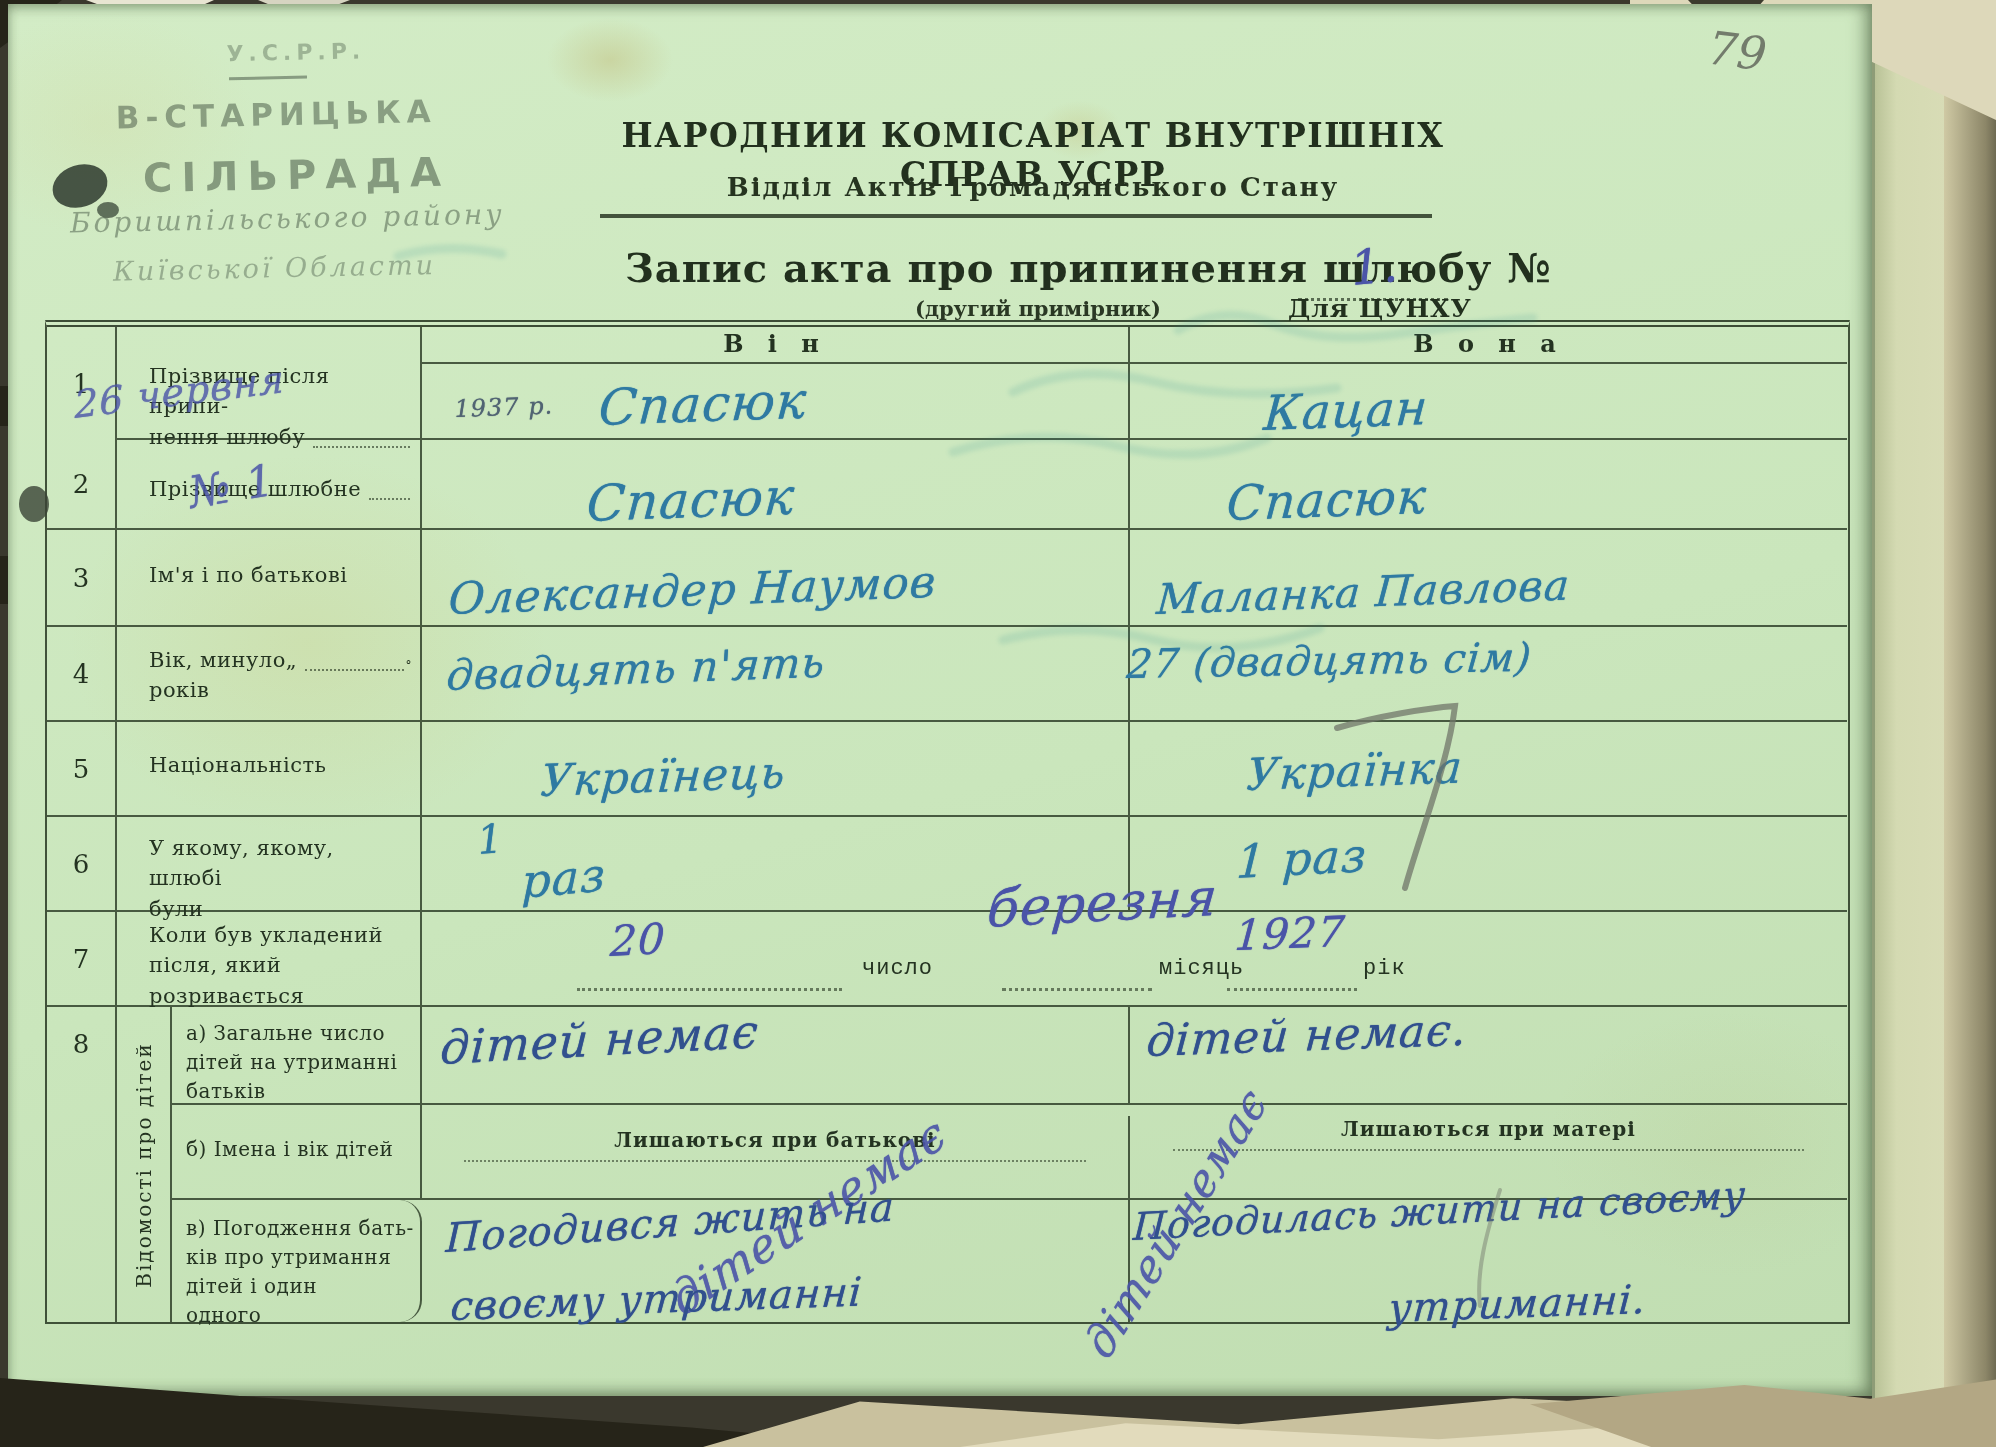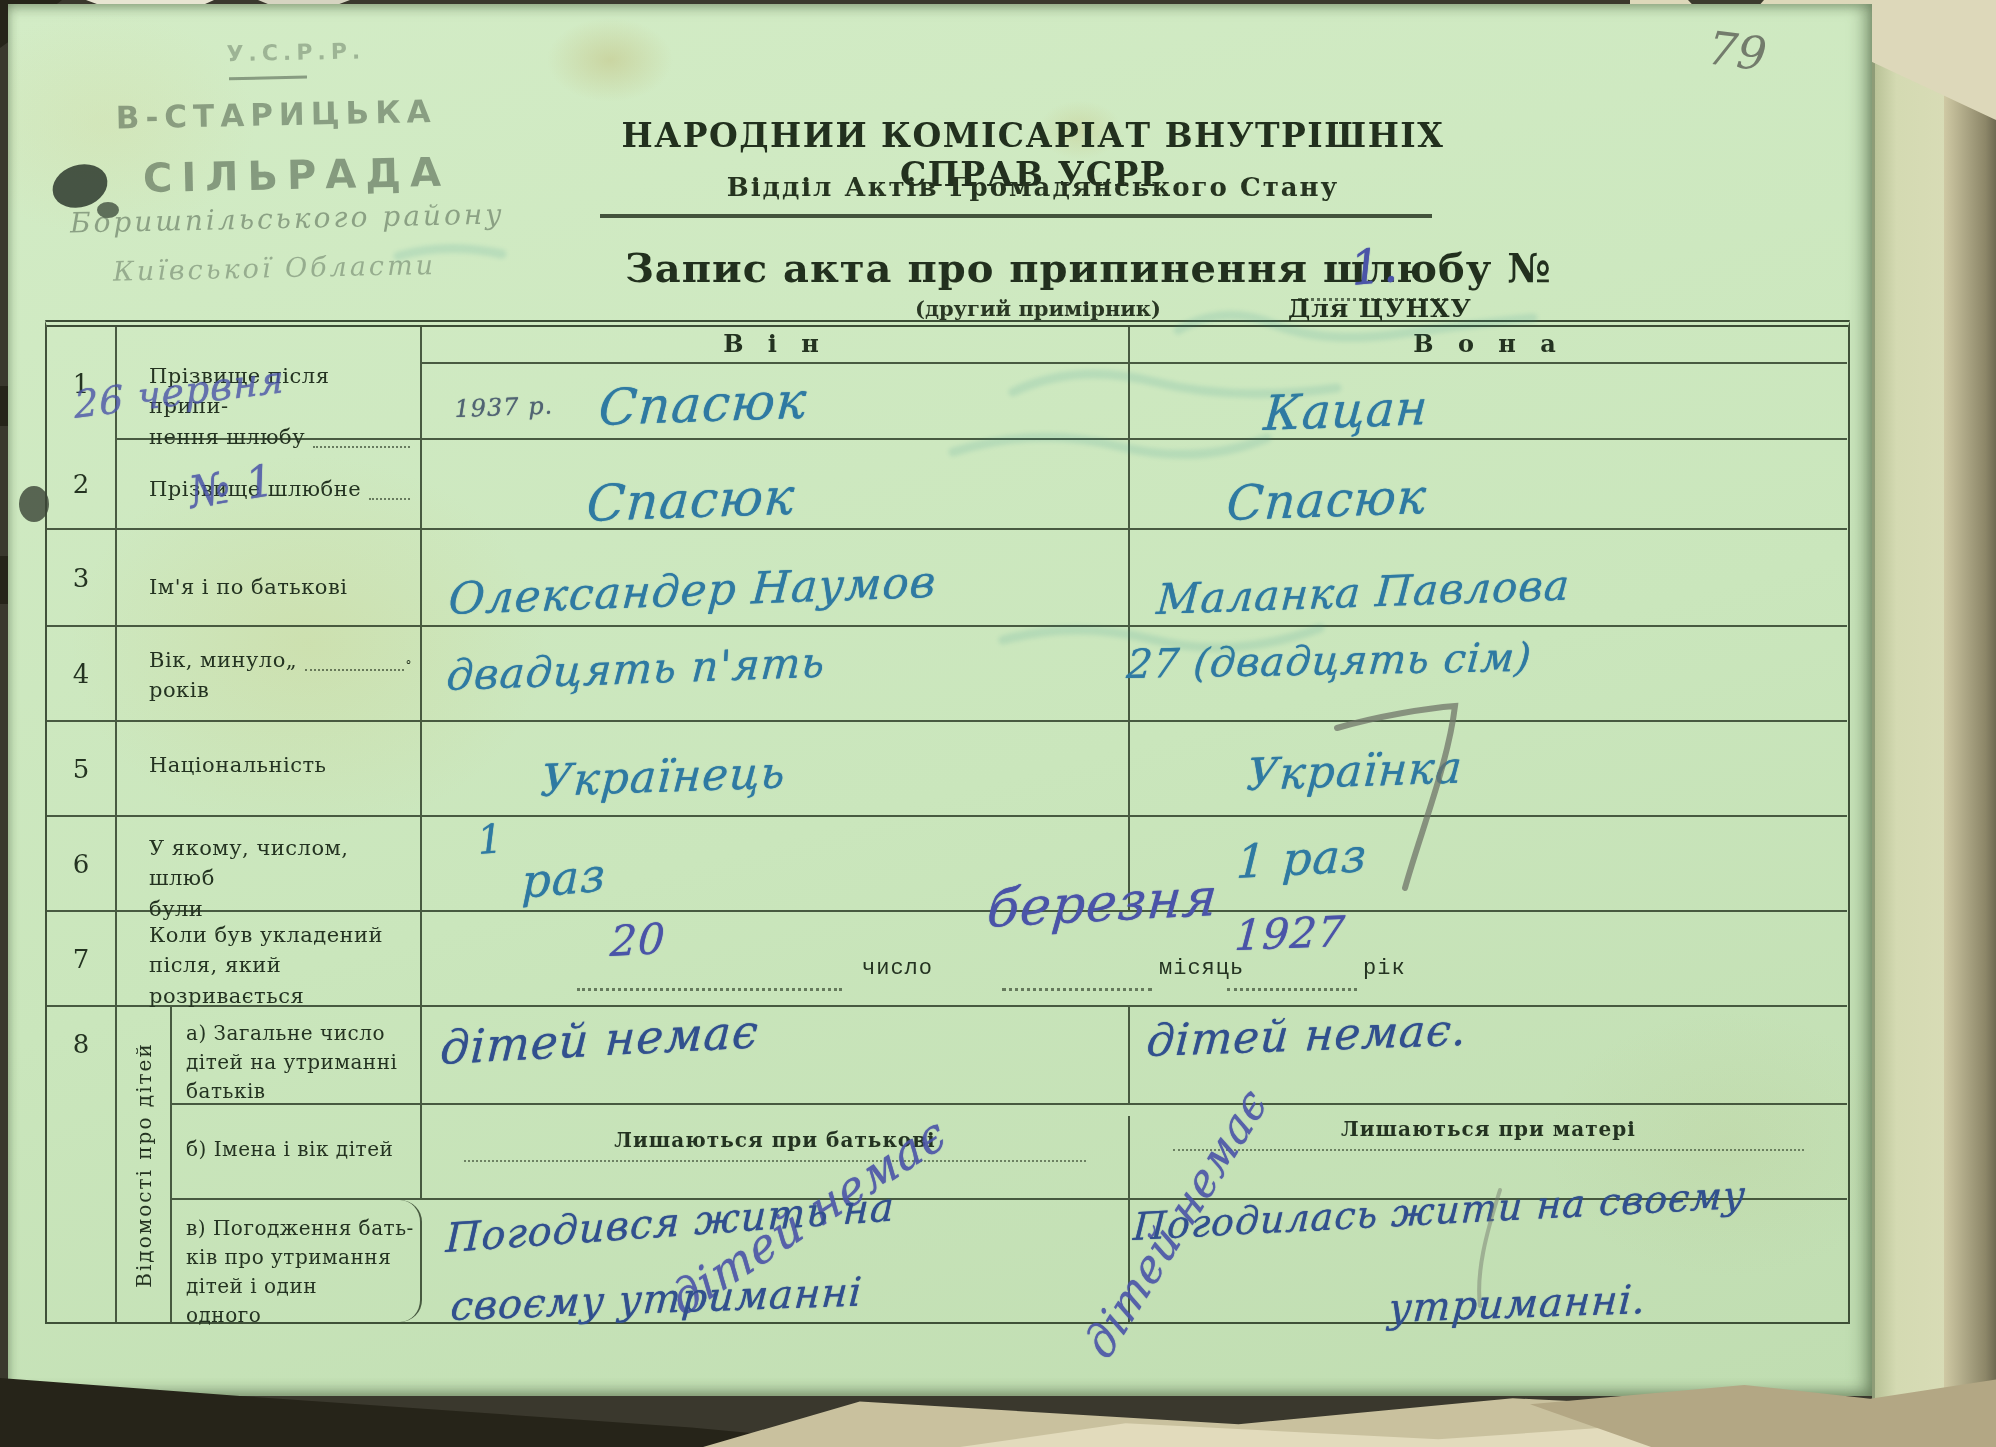--- a/index.html
+++ b/index.html
@@ -158,21 +158,21 @@
       <div class="cell b-r b-b lab" style="grid-column:2 / span 2;grid-row:3;padding-top:34px;">
         <div class="line">
             <span>Прізвище шлюбне</span>
             <span class="dotfill"></span>
           </div>
       </div>
       <div class="cell b-r b-b" style="grid-column:4;grid-row:3;"></div>
       <div class="cell b-b" style="grid-column:5;grid-row:3;"></div>
 
       <div class="cell b-r b-b rownum" style="grid-column:1;grid-row:4;">3</div>
-      <div class="cell b-r b-b lab" style="grid-column:2 / span 2;grid-row:4;padding-top:42px;">
+      <div class="cell b-r b-b lab" style="grid-column:2 / span 2;grid-row:4;padding-top:30px;">
         <div>Ім'я і по батькові</div>
       </div>
       <div class="cell b-r b-b" style="grid-column:4;grid-row:4;"></div>
       <div class="cell b-b" style="grid-column:5;grid-row:4;"></div>
 
       <div class="cell b-r b-b rownum" style="grid-column:1;grid-row:5;">4</div>
       <div class="cell b-r b-b lab" style="grid-column:2 / span 2;grid-row:5;padding-top:18px;">
         <div class="line">
             <span>Вік, минуло„</span>
             <span class="dotfill"></span>
@@ -185,21 +185,21 @@
 
       <div class="cell b-r b-b rownum" style="grid-column:1;grid-row:6;">5</div>
       <div class="cell b-r b-b lab" style="grid-column:2 / span 2;grid-row:6;padding-top:28px;">
         <div>Національність</div>
       </div>
       <div class="cell b-r b-b" style="grid-column:4;grid-row:6;"></div>
       <div class="cell b-b" style="grid-column:5;grid-row:6;"></div>
 
       <div class="cell b-r b-b rownum" style="grid-column:1;grid-row:7;">6</div>
       <div class="cell b-r b-b lab" style="grid-column:2 / span 2;grid-row:7;padding-top:16px;">
-        <div>У якому, числом, шлюб</div>
+        <div>У якому, якому, шлюбі</div>
         <div>були</div>
       </div>
       <div class="cell b-r b-b" style="grid-column:4;grid-row:7;"></div>
       <div class="cell b-b" style="grid-column:5;grid-row:7;"></div>
 
       <div class="cell b-r b-b rownum" style="grid-column:1;grid-row:8;">7</div>
       <div class="cell b-r b-b lab" style="grid-column:2 / span 2;grid-row:8;padding-top:8px;">
         <div>Коли був укладений</div>
         <div>після, який розривається</div>
       </div>

